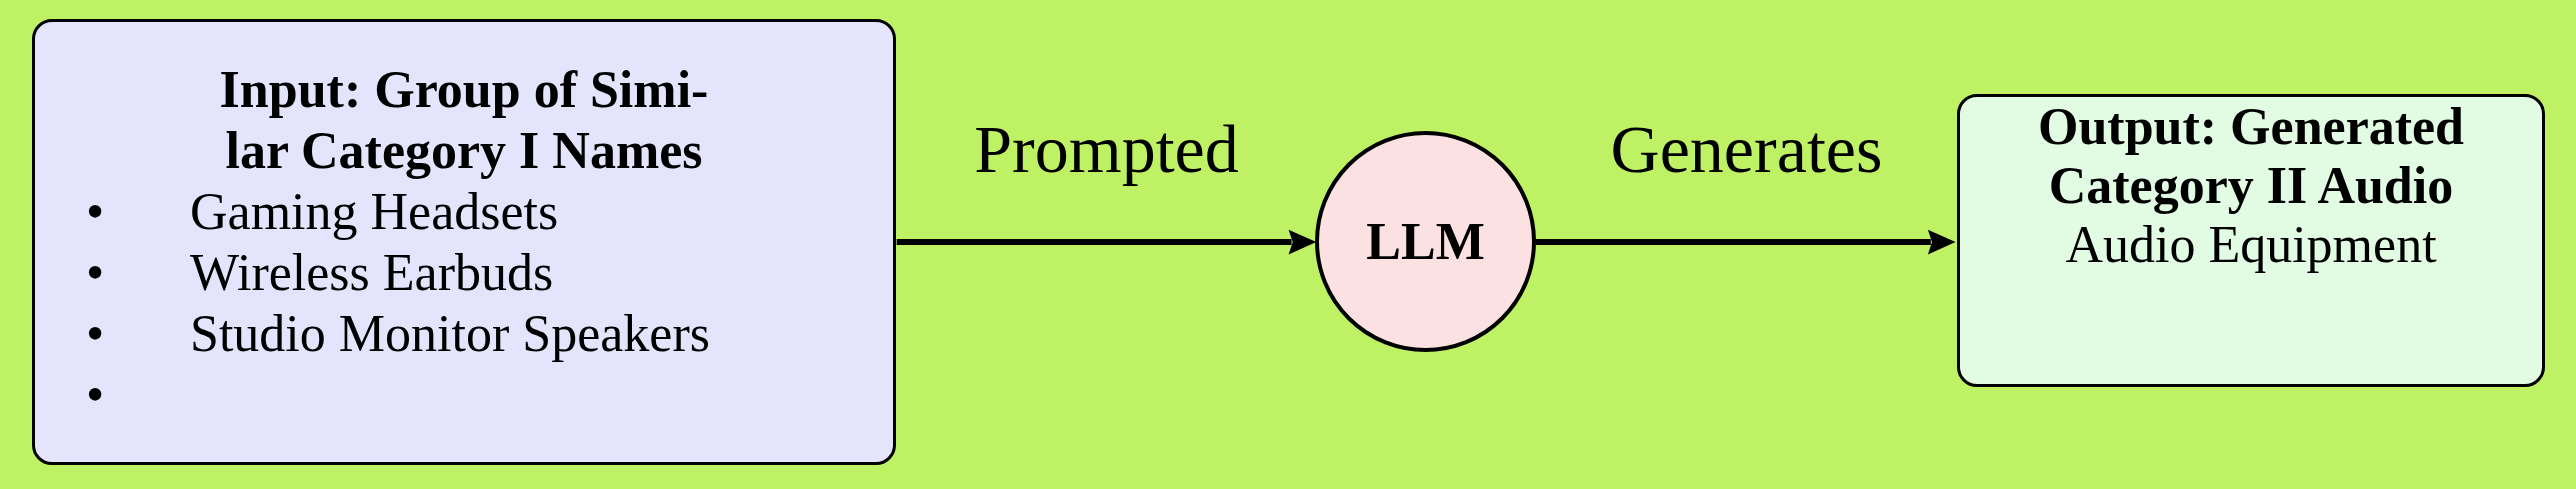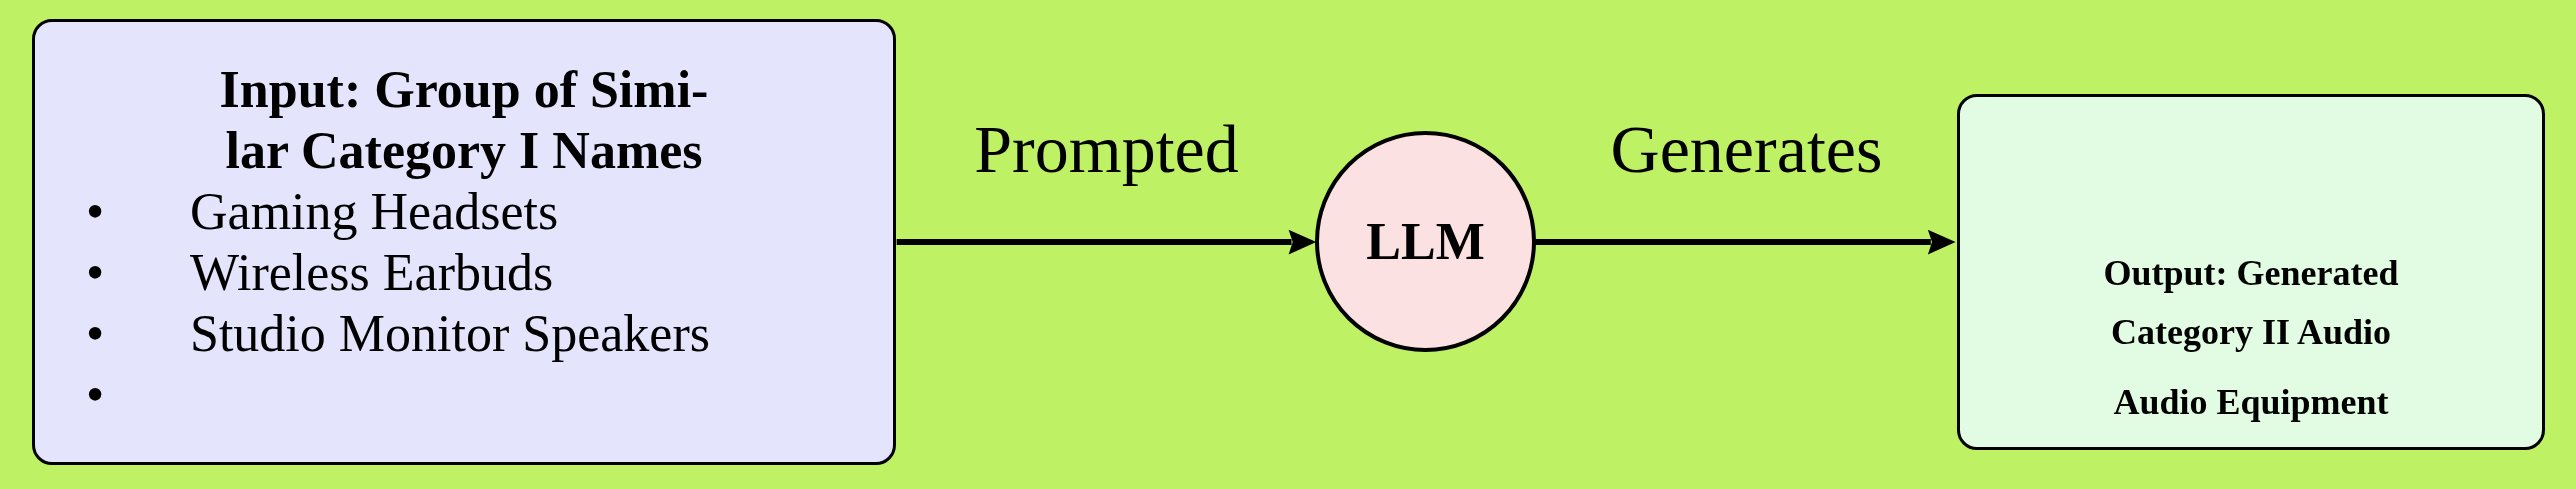--- a/index.html
+++ b/index.html
@@ -83,32 +83,32 @@
     align-items: center;
     justify-content: center;
     font-size: 52px;
     font-weight: bold;
   }
   
   .output-box {
     left: 1957px;
     top: 94px;
     width: 588px;
-    height: 356px;
+    height: 293px;
     border-radius: 20px;
     display: flex;
     flex-direction: column;
-    justify-content: flex-end;
+    justify-content: flex-start;
     text-align: center;
     padding-bottom: 15.3px;
-    font-size: 36px;
+    font-size: 52px;
     line-height: 59px;
   }
   .bold-line { font-weight: 700; white-space: nowrap; }
-  .plain-line { font-weight: 700; white-space: nowrap; margin-top: 11px; }
+  .plain-line { font-weight: 400; white-space: nowrap; }
 </style>
 </head>
 <body>
 
 <div class="canvas" style="background-color: #bef264;">
 
   <svg class="arrow-layer" width="2576" height="490" viewBox="0 0 4364 830" xmlns="http://www.w3.org/2000/svg">
     <line x1="1519" y1="410" x2="2188" y2="410" stroke-width="10" style="stroke: rgb(0, 0, 0);"></line>
     <polygon points="2230,410 2183,389 2190,410 2183,431" style="fill: rgb(0, 0, 0);"></polygon>
     <line x1="2601" y1="410" x2="3271" y2="410" stroke-width="10" style="stroke: rgb(0, 0, 0);"></line>

